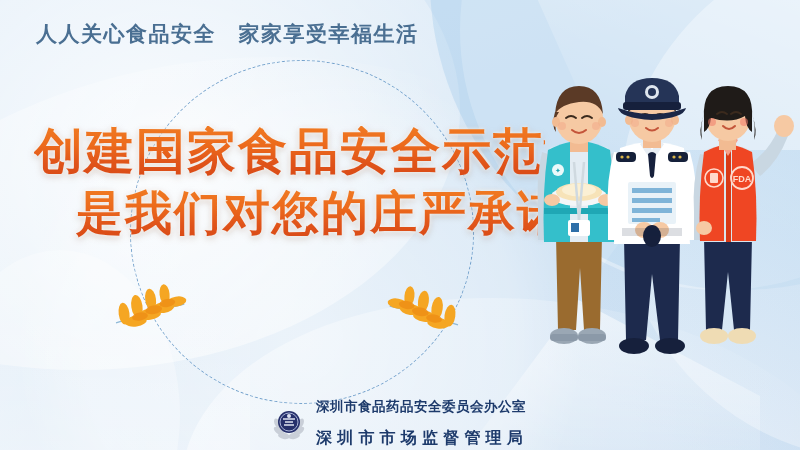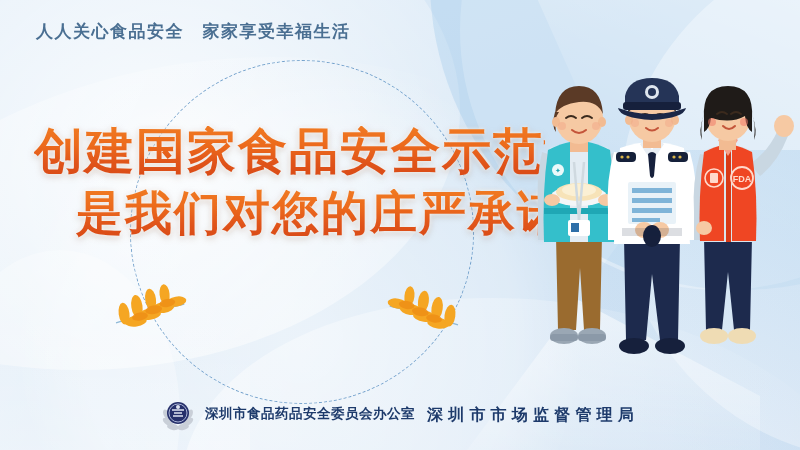--- a/index.html
+++ b/index.html
@@ -49,21 +49,21 @@
   .d4{width:250px;height:170px;left:0px;top:300px;
       background:linear-gradient(0deg, rgba(255,255,255,.30), rgba(255,255,255,0));}
 
   
   .ring{position:absolute;left:130px;top:60px;width:342px;height:342px;
         border:1px dashed #5e93c4;border-radius:50%;opacity:.85;}
 
   
   .slogan{
     position:absolute;left:36px;top:20px;
-    font-size:17px;letter-spacing:1.5px;font-weight:700;
+    font-size:21px;letter-spacing:1.5px;font-weight:700;
     color:#4a6f92;white-space:nowrap;
   }
 
   
   .headline{position:absolute;left:0;top:126px;width:545px;}
   .hl-line{
     font-weight:900;white-space:nowrap;line-height:1.04;
     background:linear-gradient(180deg,#f07a22 0%,#ec6a1c 38%,#e0541a 72%,#d94a16 100%);
     -webkit-background-clip:text;background-clip:text;
     color:transparent;-webkit-text-fill-color:transparent;
@@ -87,21 +87,21 @@
 
   
   .people{position:absolute;left:528px;top:78px;width:272px;height:300px;text-align:center;}
 
   
   .footer{
     position:absolute;left:0;top:398px;width:800px;
     display:flex;align-items:center;justify-content:center;gap:10px;
   }
   .emblem{width:34px;height:34px;flex:0 0 34px;}
-  .footer-text{display:flex;flex-direction:row;gap:12px;}
+  .footer-text{display:flex;flex-direction:column;gap:12px;}
   .ft-1{font-size:13.5px;font-weight:700;color:#1d3a6b;letter-spacing:.5px;white-space:nowrap;}
   .ft-2{font-size:16px;font-weight:700;color:#1d3a6b;letter-spacing:5.2px;white-space:nowrap;}
 </style>
 </head>
 <body>
 
 <div id="poster">
 
   <div class="bg-layer">
     <div class="wave w1"></div>

